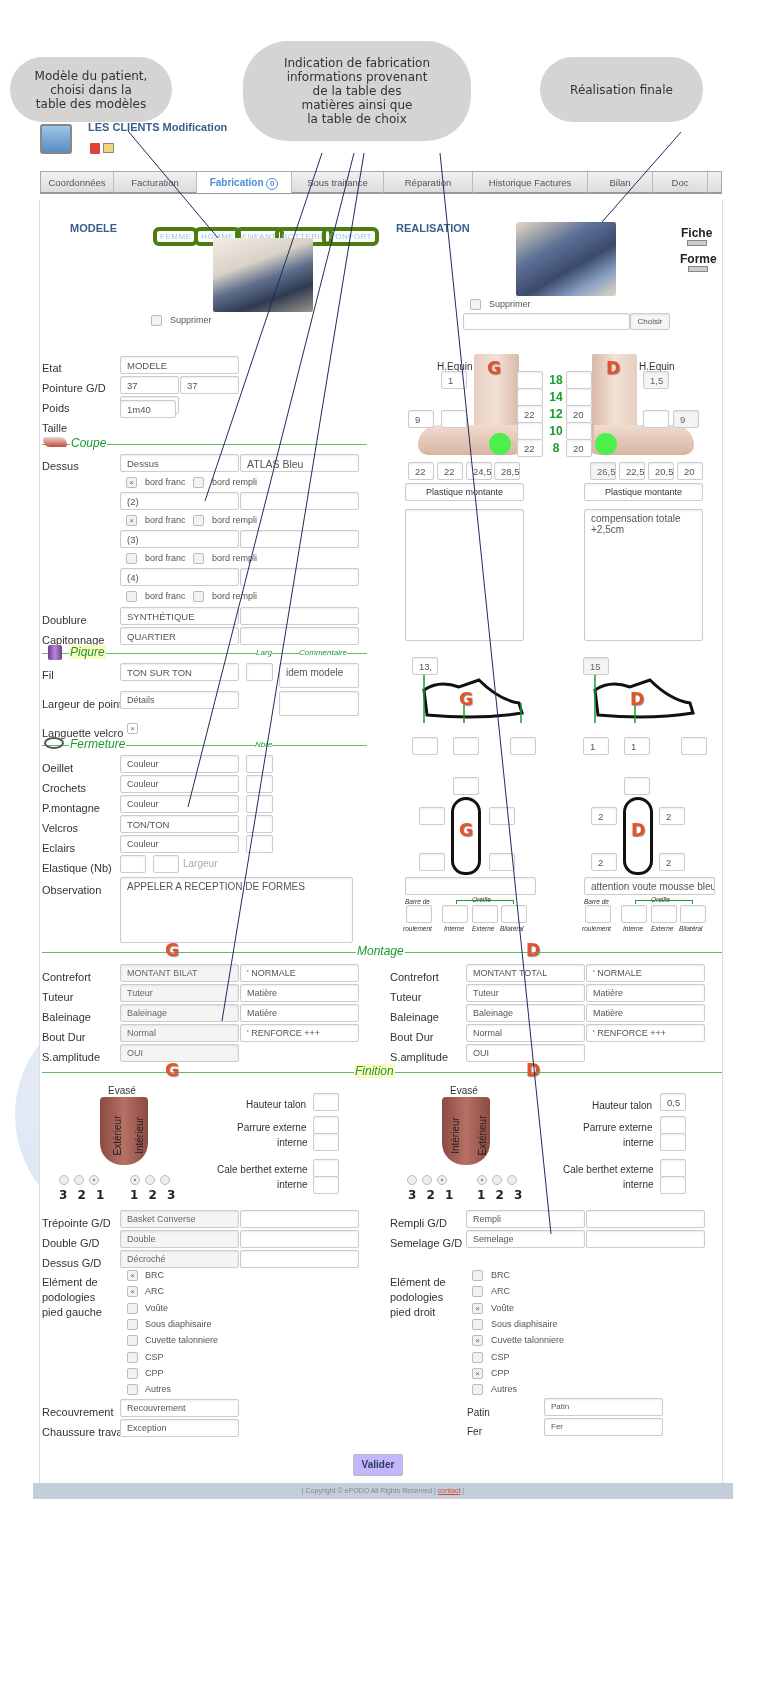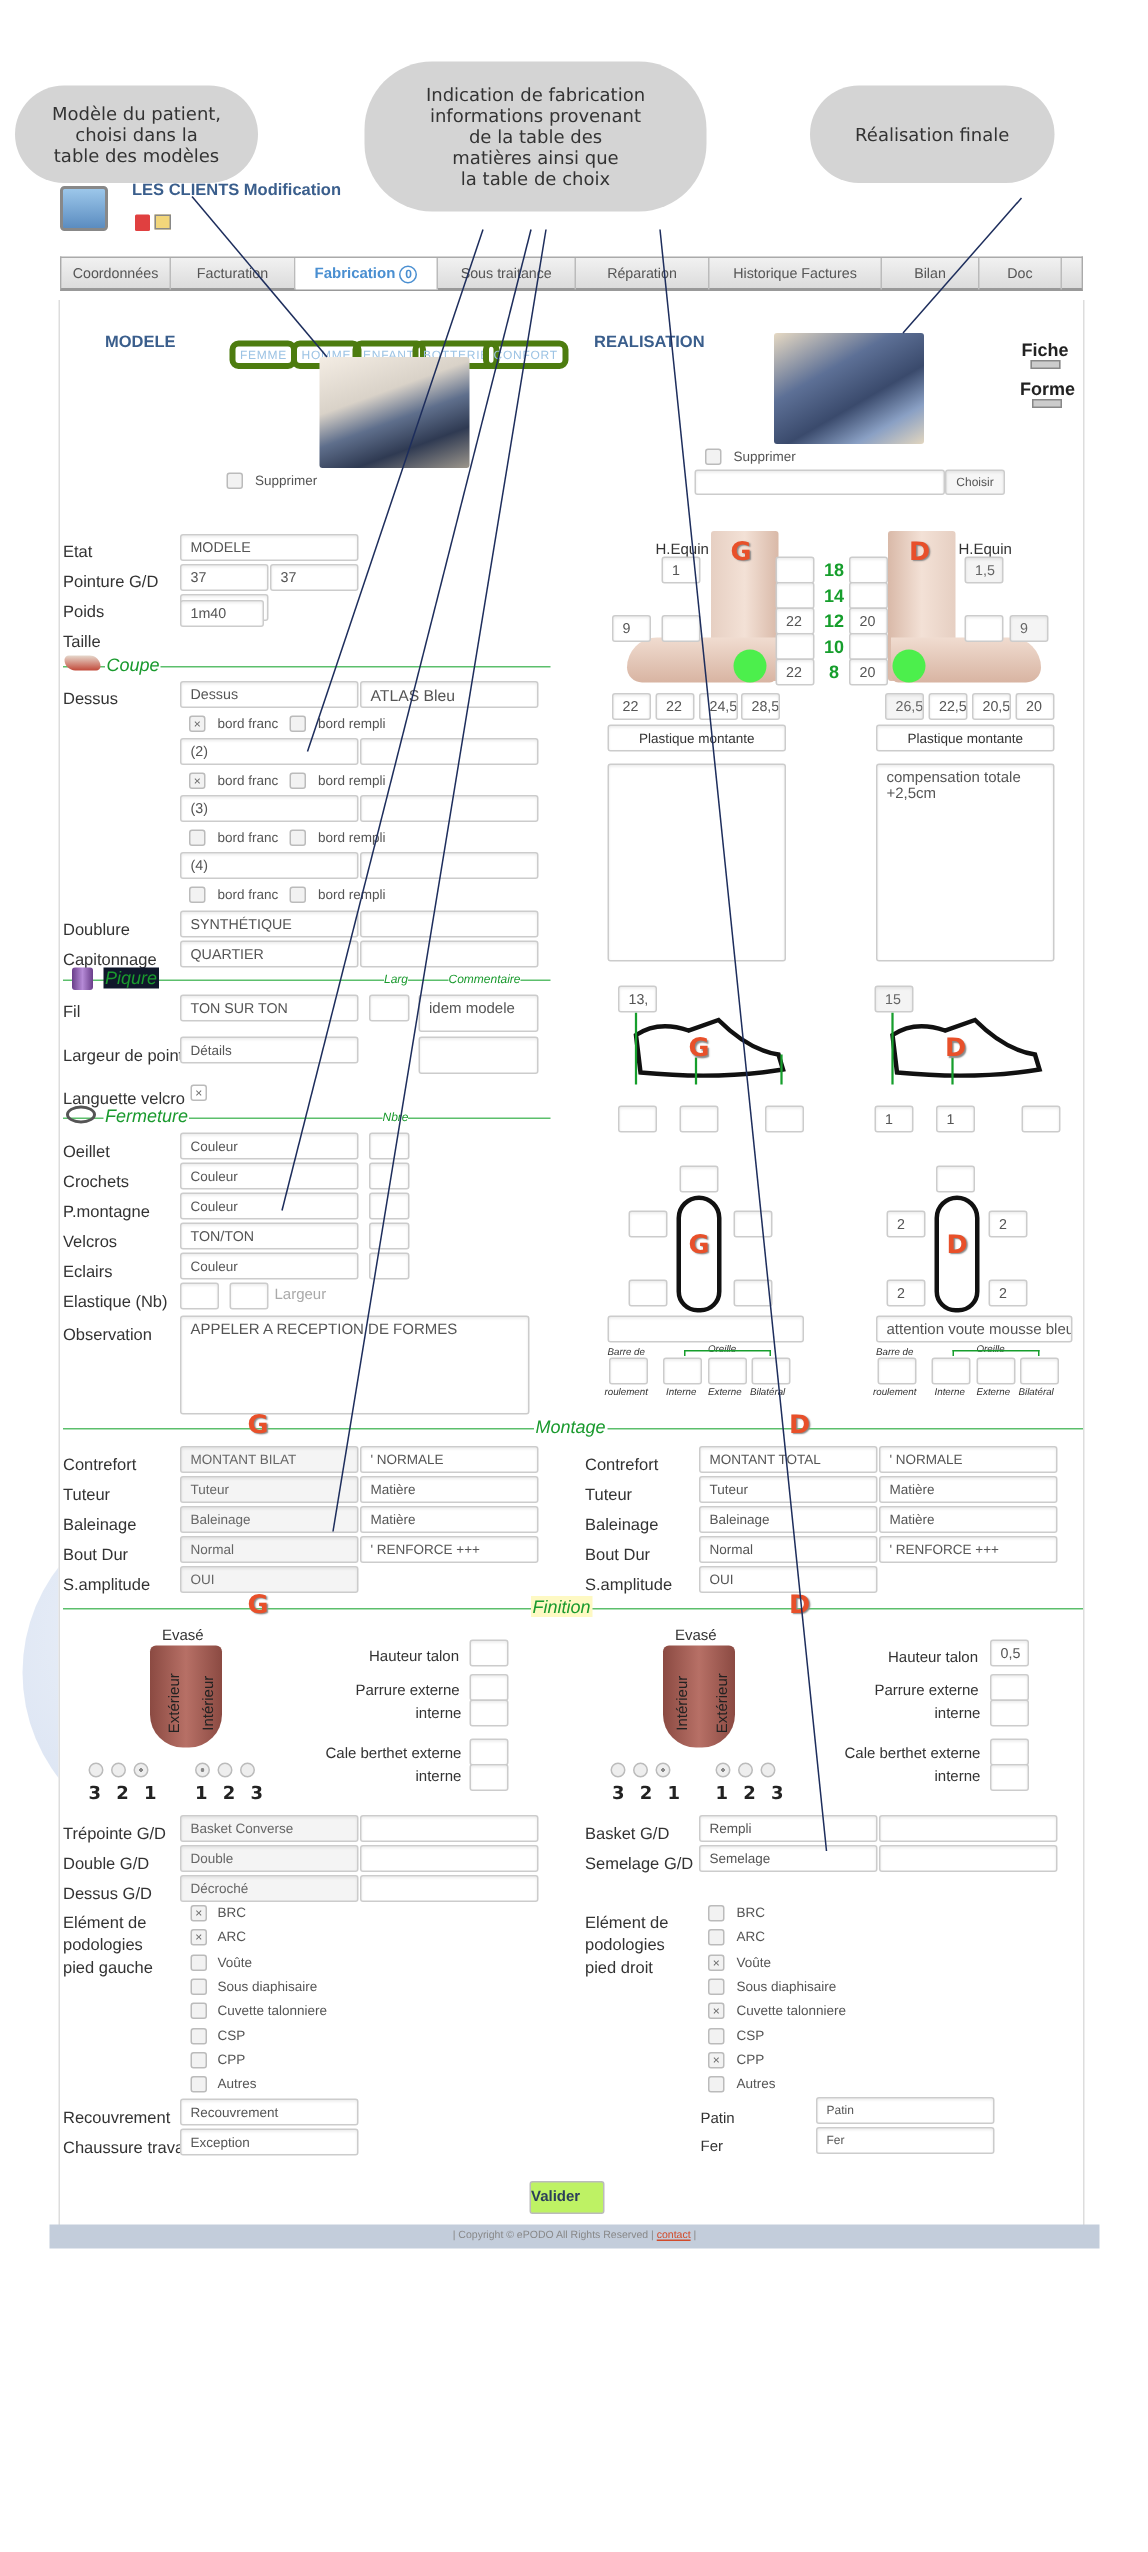--- a/index.html
+++ b/index.html
@@ -126,21 +126,21 @@
 
 <div class="lbl" style="left:42px;top:614px">Doublure</div>
 <div class="inp" style="left:120px;top:607px;width:119px">SYNTHÉTIQUE</div>
 <div class="inp" style="left:240px;top:607px;width:119px"></div>
 <div class="lbl" style="left:42px;top:634px">Capitonnage</div>
 <div class="inp" style="left:120px;top:627px;width:119px">QUARTIER</div>
 <div class="inp" style="left:240px;top:627px;width:119px"></div>
 
 <div class="sec" style="left:42px;top:653px;width:325px"></div>
 <div class="abs" style="left:48px;top:645px;width:14px;height:15px;background:linear-gradient(90deg,#6a3e8a,#b58ad6,#6a3e8a);border-radius:2px"></div>
-<div class="sectitle" style="left:69px;top:645px;background:#0f172a;padding:0 1px">Piqure</div>
+<div class="sectitle" style="left:69px;top:645px;background:#fef9c3;padding:0 1px">Piqure</div>
 <div class="subttl" style="left:256px;top:648px;background:#fff">Larg</div>
 <div class="subttl" style="left:299px;top:648px;background:#fff">Commentaire</div>
 <div class="lbl" style="left:42px;top:669px">Fil</div>
 <div class="inp" style="left:120px;top:663px;width:119px">TON SUR TON</div>
 <div class="inp" style="left:246px;top:663px;width:27px"></div>
 <div class="inp" style="left:279px;top:663px;width:80px;height:25px;font-size:10px">idem modele</div>
 <div class="lbl" style="left:42px;top:698px">Largeur de point</div>
 <div class="inp sm" style="left:120px;top:691px;width:119px">Détails</div>
 <div class="inp" style="left:279px;top:691px;width:80px;height:25px"></div>
 <div class="lbl" style="left:42px;top:727px">Languette velcro</div>
@@ -379,21 +379,21 @@
 <div class="lbl" style="left:42px;top:1217px">Trépointe G/D</div>
 <div class="inp grey sm" style="left:120px;top:1210px;width:119px">Basket Converse</div>
 <div class="inp" style="left:240px;top:1210px;width:119px"></div>
 <div class="lbl" style="left:42px;top:1237px">Double G/D</div>
 <div class="inp grey sm" style="left:120px;top:1230px;width:119px">Double</div>
 <div class="inp" style="left:240px;top:1230px;width:119px"></div>
 <div class="lbl" style="left:42px;top:1257px">Dessus G/D</div>
 <div class="inp grey sm" style="left:120px;top:1250px;width:119px">Décroché</div>
 <div class="inp" style="left:240px;top:1250px;width:119px"></div>
 
-<div class="lbl" style="left:390px;top:1217px">Basket G/D</div>
+<div class="lbl" style="left:390px;top:1217px">Rempli G/D</div>
 <div class="inp sm" style="left:466px;top:1210px;width:119px">Rempli</div>
 <div class="inp" style="left:586px;top:1210px;width:119px"></div>
 <div class="lbl" style="left:390px;top:1237px">Semelage G/D</div>
 <div class="inp sm" style="left:466px;top:1230px;width:119px">Semelage</div>
 <div class="inp" style="left:586px;top:1230px;width:119px"></div>
 
 <div class="lbl" style="left:42px;top:1275px;white-space:pre-line;line-height:15px">Elément de
 podologies
 pied gauche</div>
 <div class="cb" style="left:127px;top:1270px">×</div>
@@ -435,21 +435,21 @@
 
 <div class="lbl" style="left:42px;top:1406px">Recouvrement</div>
 <div class="inp sm" style="left:120px;top:1399px;width:119px">Recouvrement</div>
 <div class="lbl" style="left:42px;top:1426px">Chaussure travail</div>
 <div class="inp sm" style="left:120px;top:1419px;width:119px">Exception</div>
 <div class="lbl" style="left:467px;top:1407px;font-size:10px">Patin</div>
 <div class="inp sm" style="left:544px;top:1398px;width:119px;font-size:8px">Patin</div>
 <div class="lbl" style="left:467px;top:1426px;font-size:10px">Fer</div>
 <div class="inp sm" style="left:544px;top:1418px;width:119px;font-size:8px">Fer</div>
 
-<div class="abs" style="left:353px;top:1454px;width:50px;height:22px;border:1px solid #bbb;border-radius:2px;line-height:20px;font-size:10px;font-weight:bold;color:#2c3e5a;background:#bef264">Valider</div>
+<div class="abs" style="left:353px;top:1454px;width:50px;height:22px;border:1px solid #bbb;border-radius:2px;text-align:center;line-height:20px;font-size:10px;font-weight:bold;color:#2c3e5a;background:#c4b5fd">Valider</div>
 
 <div class="abs" style="left:33px;top:1483px;width:700px;height:16px;background:#c3cddb;text-align:center;font-size:7px;color:#888;line-height:16px">
   <span>| Copyright © ePODO All Rights Reserved | </span><span style="color:#d24a2a;text-decoration:underline">contact</span><span> |</span>
 </div>
 
 <svg class="abs" style="left:0;top:0;pointer-events:none" width="765" height="1701">
   <g stroke="#1d2d5c" stroke-width="1" fill="none">
     <line x1="128" y1="131" x2="218" y2="238"></line>
     <line x1="322" y1="153" x2="205" y2="501"></line>
     <line x1="354" y1="153" x2="188" y2="807"></line>

